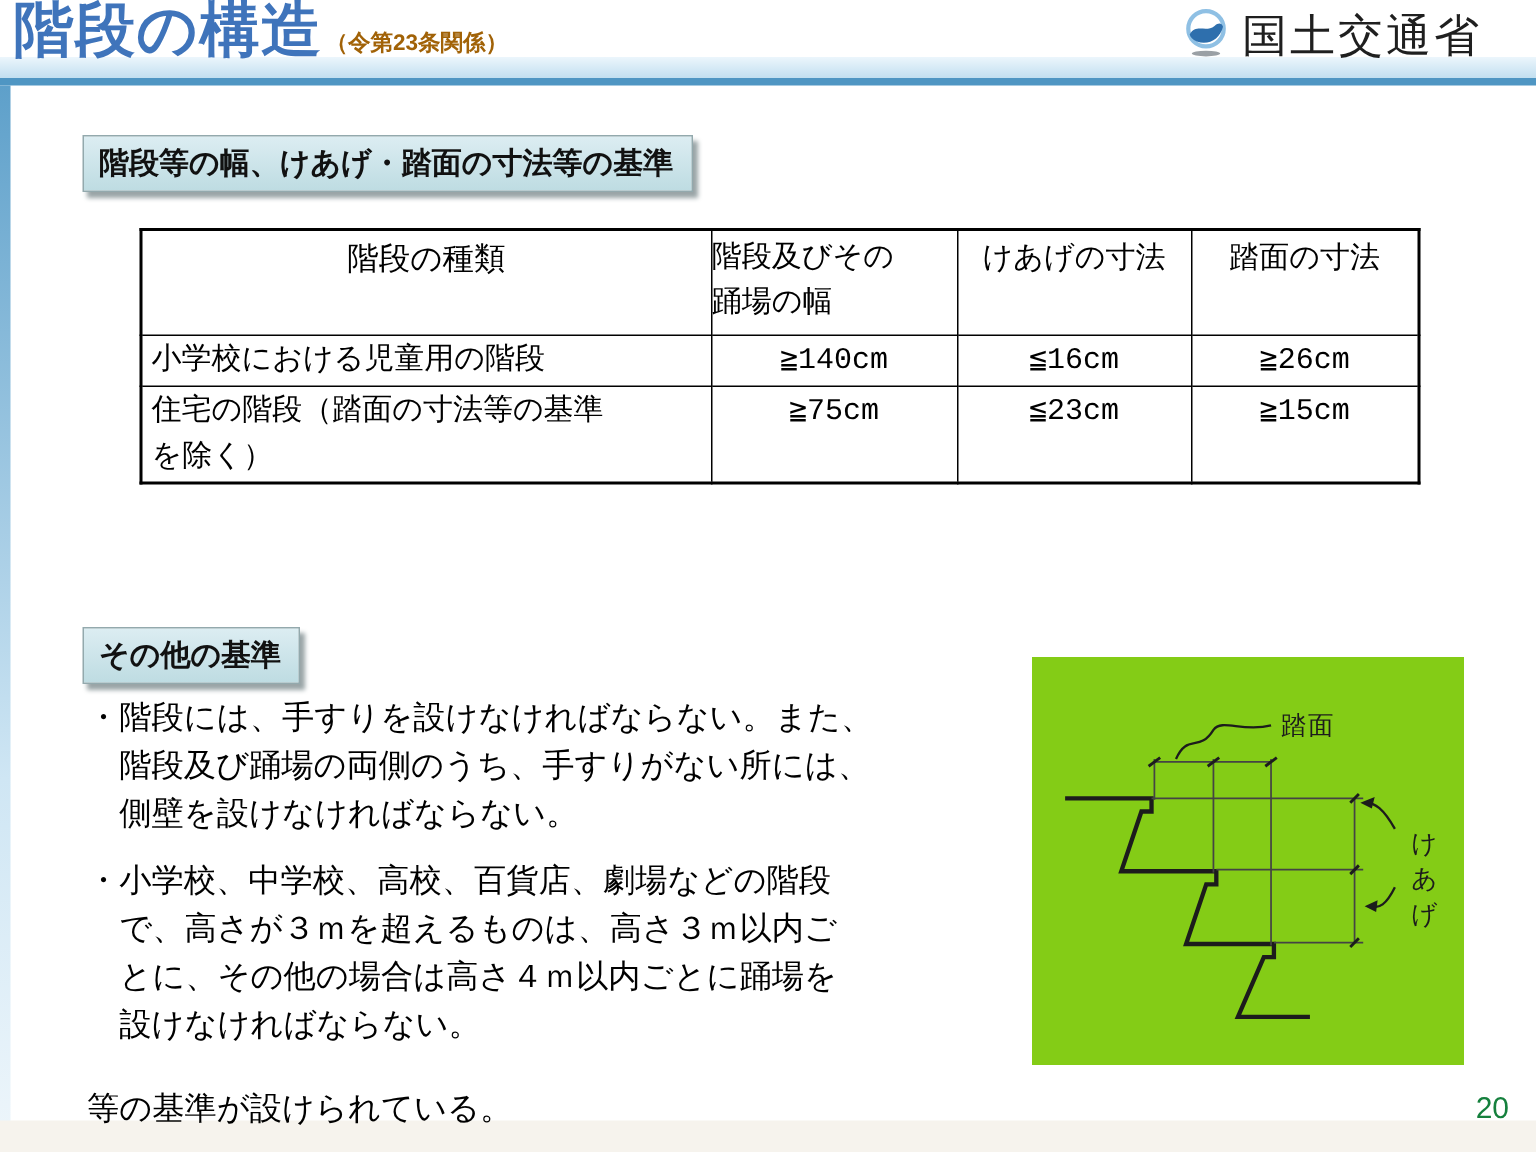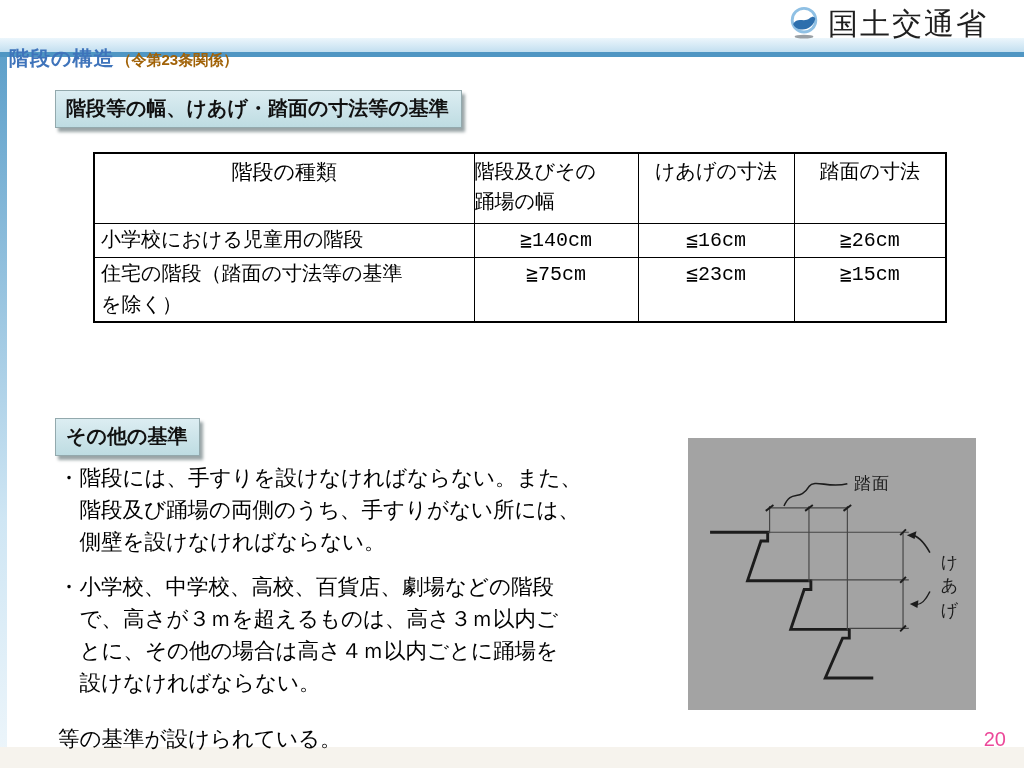--- a/index.html
+++ b/index.html
@@ -5,21 +5,21 @@
   html,body { margin:0; padding:0; }
   body {
     width:1024px; height:768px; position:relative; overflow:hidden;
     background:#ffffff;
     font-family:"Liberation Sans","DejaVu Sans",sans-serif;
     color:#000;
   }
 
   
   .title-row { position:absolute; top:0; left:9px; height:40px; display:flex; align-items:baseline; z-index:3; }
-  .main-title { font-size:20px; font-weight:bold; color:#3f74bb; letter-spacing:1px; line-height:40px;margin-top:38px; }
+  .main-title { font-size:40px; font-weight:bold; color:#3f74bb; letter-spacing:1px; line-height:40px; }
   .title-suffix { font-size:15px; font-weight:bold; color:#a16207; margin-left:2px; }
 
   .logo { position:absolute; top:4px; right:36px; display:flex; align-items:center; gap:7px; z-index:3; }
   .logo-text { font-size:30px; color:#1f1f1f; letter-spacing:2px; }
 
   .band      { position:absolute; top:38px; left:0; width:1024px; height:14px;
                background:linear-gradient(#ecf6fc,#c2dff0); }
   .band-line { position:absolute; top:52px; left:0; width:1024px; height:5px; background:#4f96c3; }
   .left-bar  { position:absolute; top:57px; left:0; width:7px; height:711px;
                background:linear-gradient(#5ea0ca,#cfe6f4 65%,#eef6fb); }
@@ -55,27 +55,27 @@
   .th-riser, .th-tread { text-align:center; }
   td.cell-type { padding-left:6px; white-space:pre-line; line-height:31px; vertical-align:top; padding-top:1px; }
   td.cell-val  { text-align:center; vertical-align:top; line-height:30px; padding-top:2px; }
 
   
   .rules { position:absolute; left:58px; top:462px; width:640px; font-size:21.5px; line-height:32px; }
   .bullet { white-space:pre-line; margin:0 0 13px 0; }
   .closing { margin:24px 0 0 0; white-space:pre-line; }
 
   
-  .diagram { position:absolute; left:688px; top:438px; width:288px; height:272px; background:#a3a3a3; }
+  .diagram { position:absolute; left:688px; top:438px; width:288px; height:272px; background:#84cc16; }
   .diagram svg { position:absolute; left:0; top:0; width:100%; height:100%; }
   .lbl-tread { position:absolute; left:166px; top:34px; font-size:17px; color:#1c1c1c; letter-spacing:1px; }
   .lbl-riser { position:absolute; left:250px; top:105px; font-size:17px; color:#1c1c1c;
                writing-mode:vertical-rl; text-orientation:upright; letter-spacing:3px; }
 
-  .page-number { position:absolute; top:728px; right:18px; font-size:20px; color:#ec4899; }
+  .page-number { position:absolute; top:728px; right:18px; font-size:20px; color:#15803d; }
 </style>
 </head>
 <body>
 
 <div class="title-row">
   <span class="main-title">階段の構造</span>
   <span class="title-suffix">（令第23条関係）</span>
 </div>
 
 <div class="logo">

